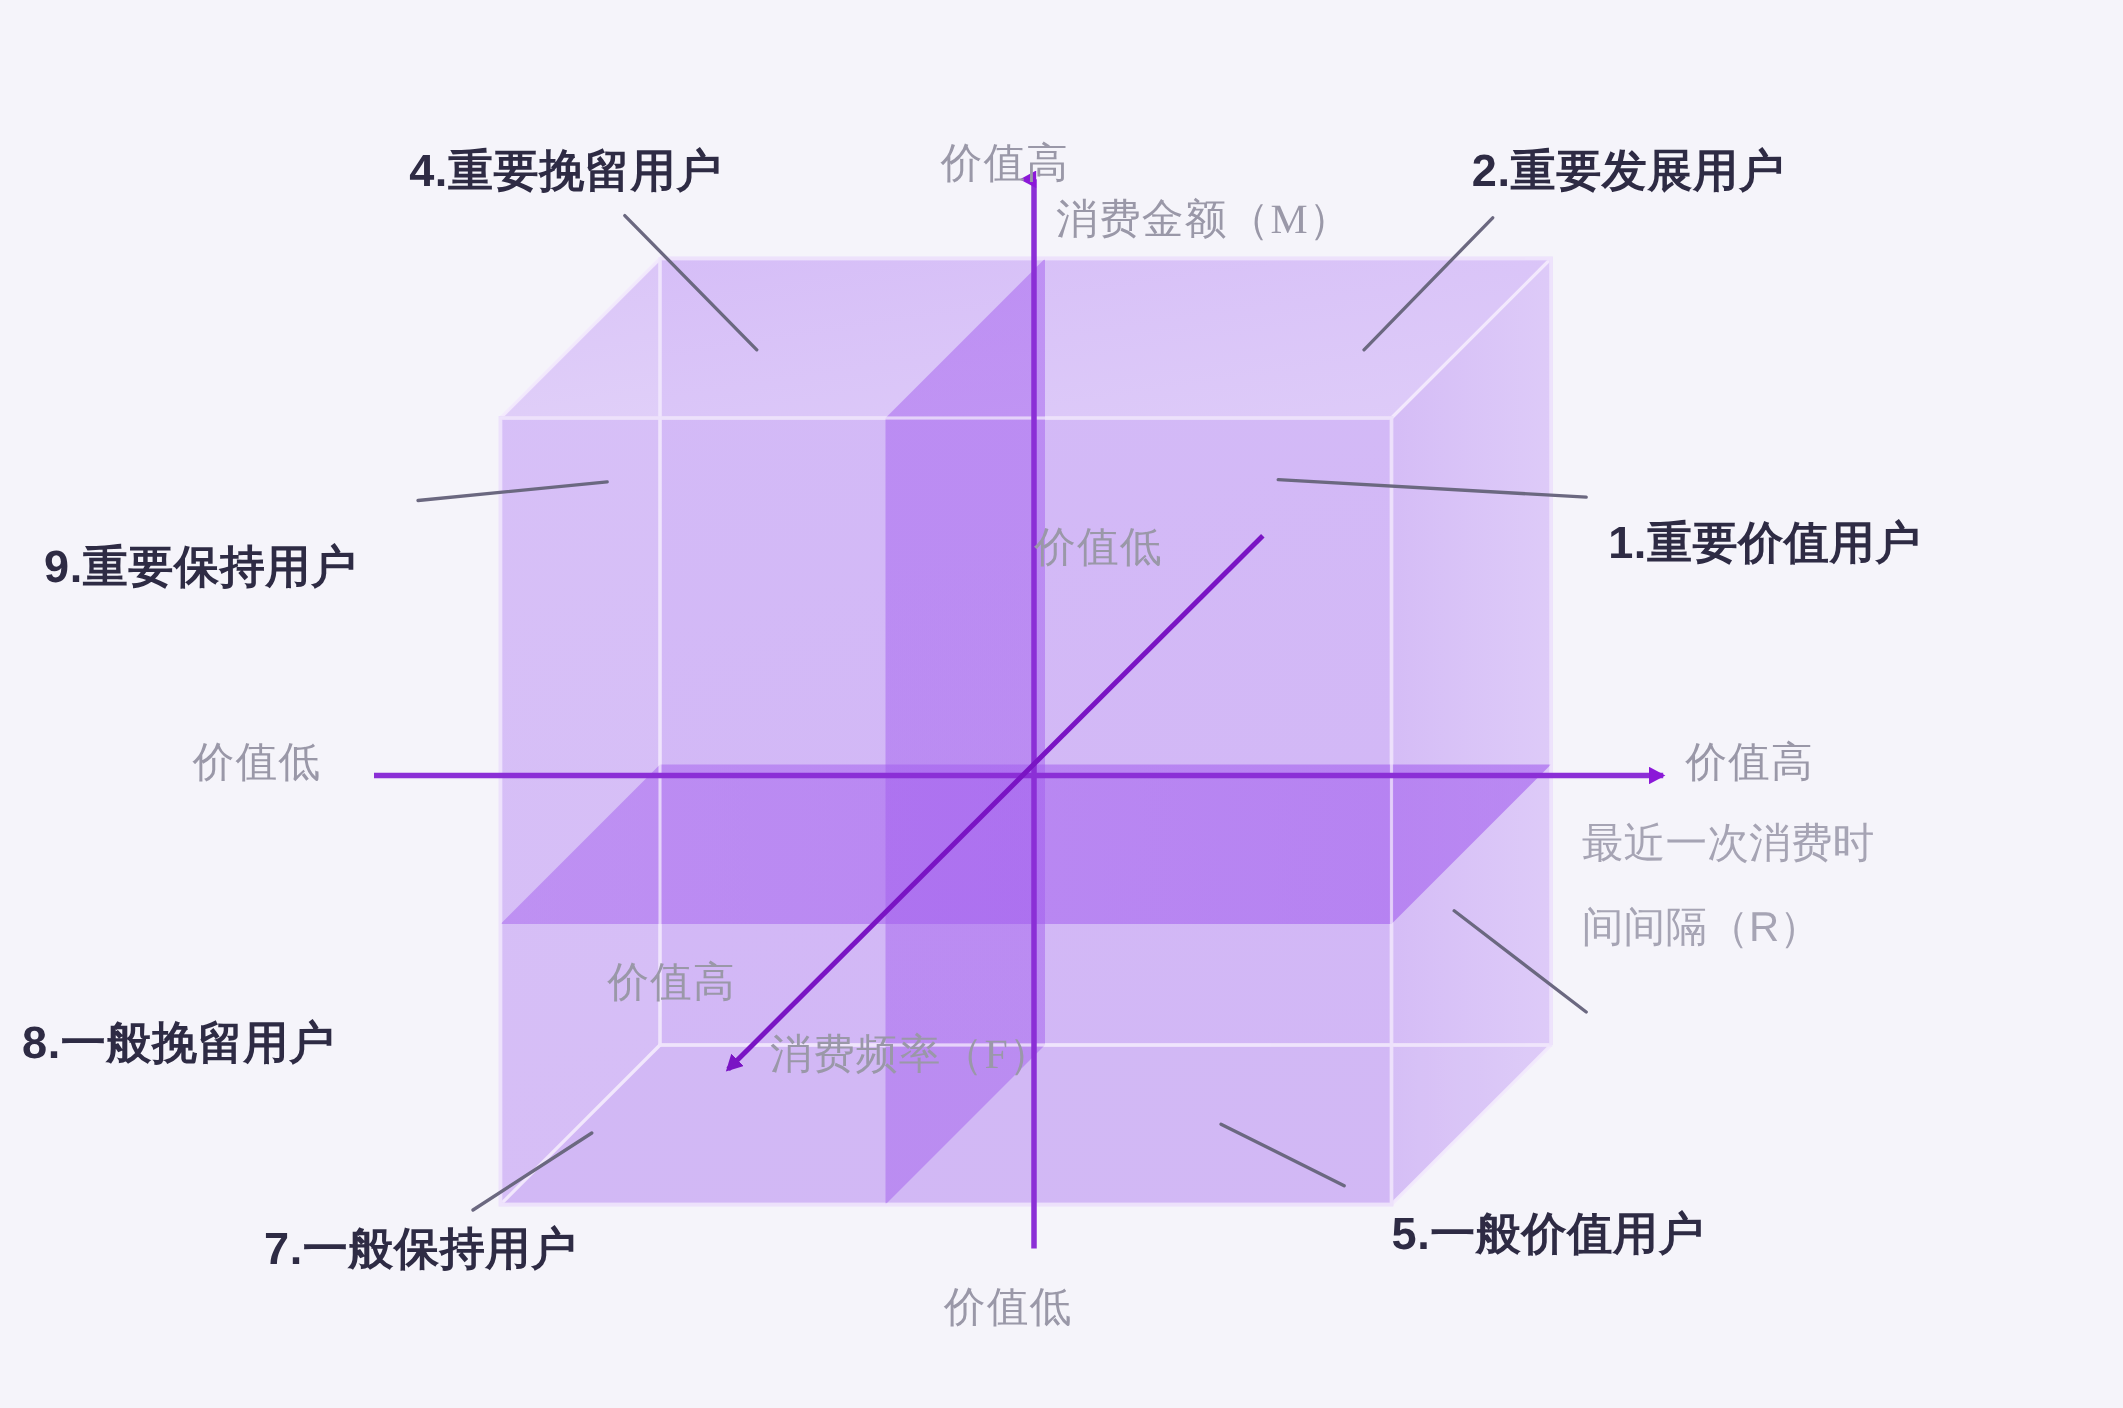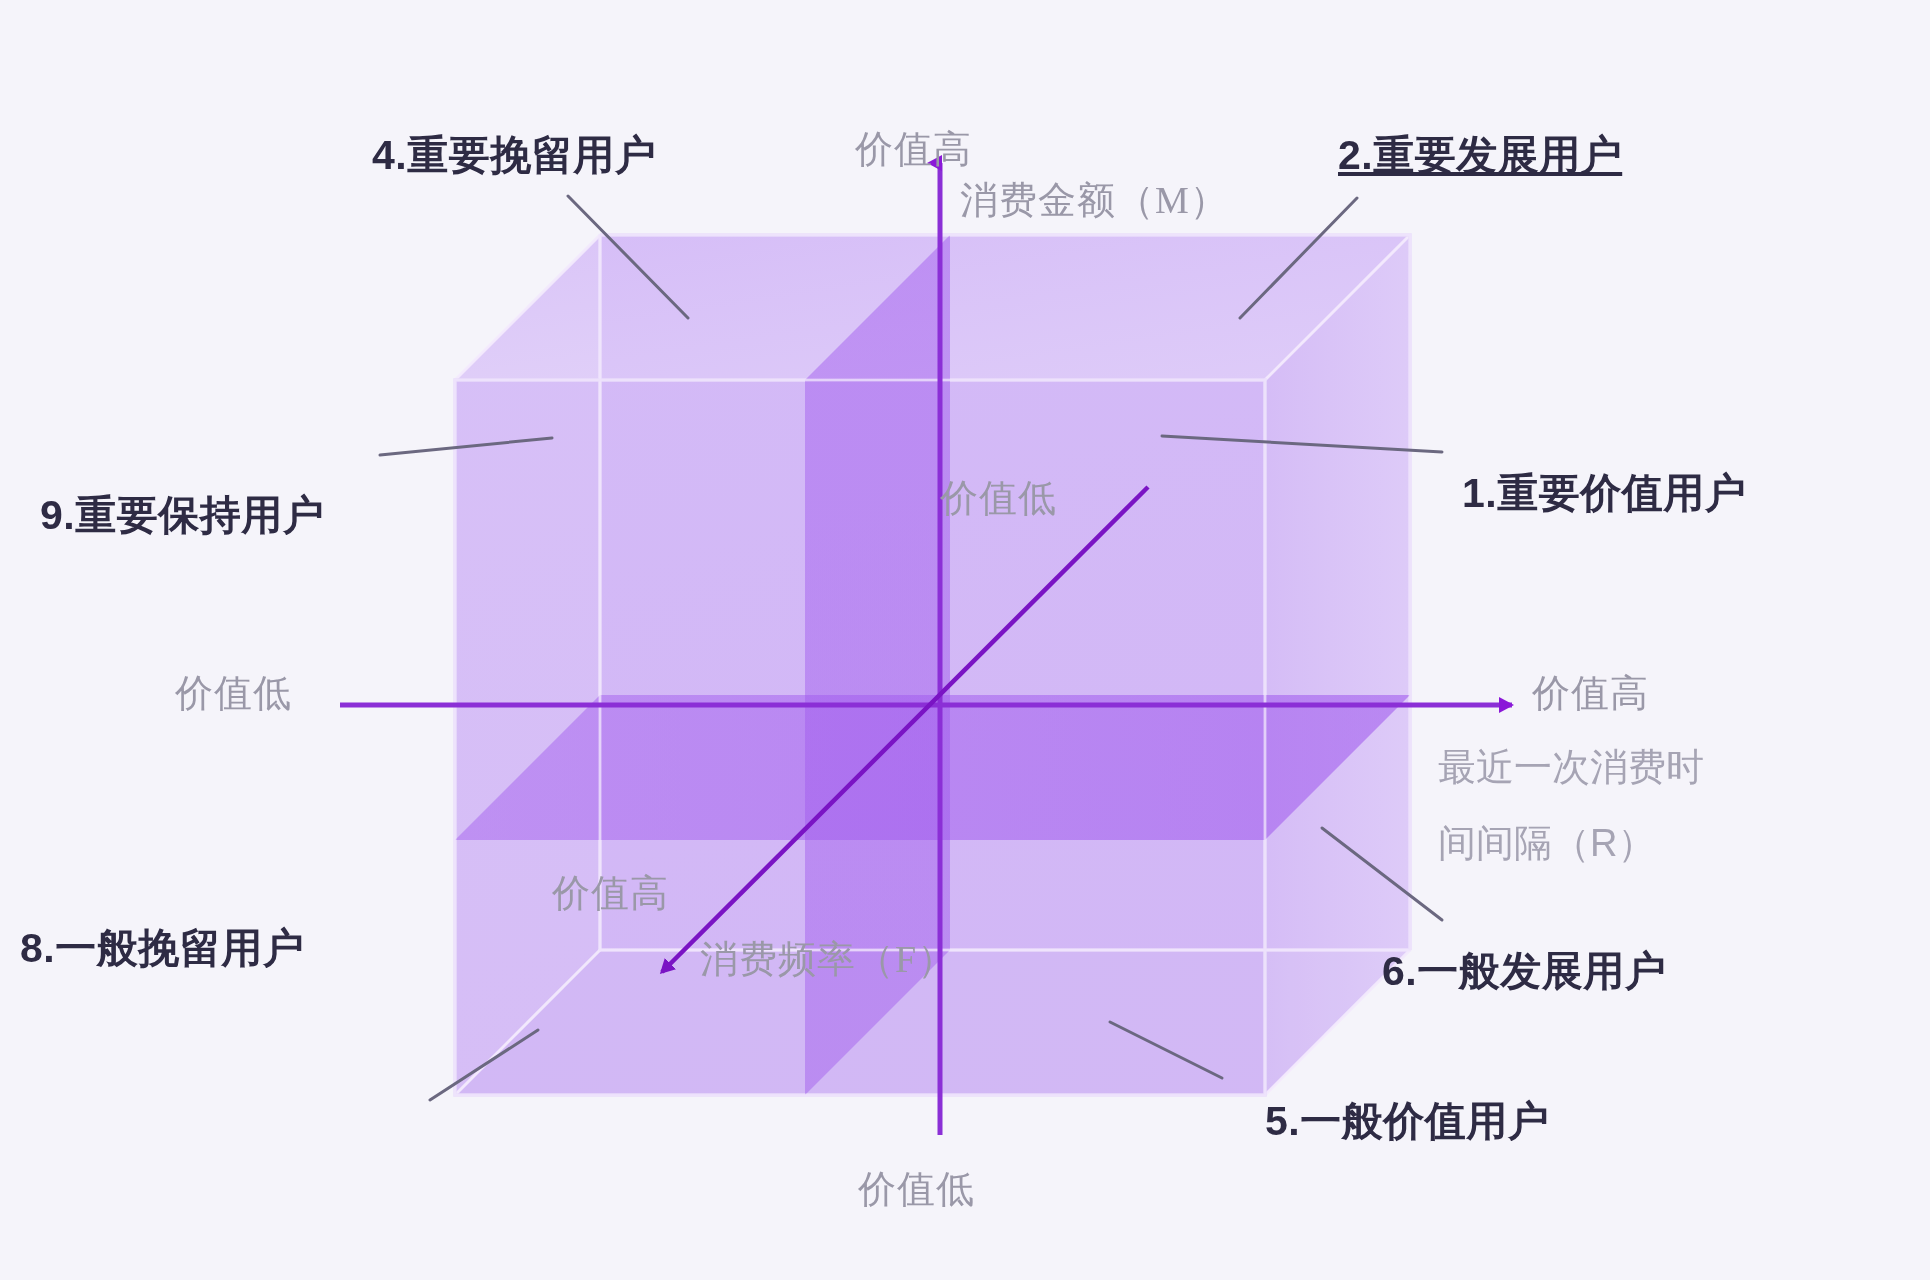--- a/index.html
+++ b/index.html
@@ -123,30 +123,30 @@
 
       <path d="M1222,1078 L1110,1022"></path>
 
       <path d="M430,1100 L538,1030"></path>
 
     </g>
   </svg>
 
   <div class="lbl seg" style="left:372px;top:132px;">4.重要挽留用户</div>
 
-  <div class="lbl seg" style="left:1338px;top:132px;text-decoration:underline;">2.重要发展用户</div>
+  <div class="lbl seg" style="left:1338px;top:132px;">2.重要发展用户</div>
 
   <div class="lbl seg" style="left:40px;top:492px;">9.重要保持用户</div>
 
   <div class="lbl seg" style="left:1462px;top:470px;">1.重要价值用户</div>
 
   <div class="lbl seg" style="left:20px;top:925px;">8.一般挽留用户</div>
 
-  <div class="lbl seg" style="left:1382px;top:948px;">6.一般发展用户</div>
 
+  <div class="lbl seg" style="left:240px;top:1112px;">7.一般保持用户</div>
 
   <div class="lbl seg" style="left:1232px;top:1098px;margin-left:33px;">5.一般价值用户</div>
 
   <div class="lbl axis-txt" style="left:855px;top:128px;">价值高</div>
   <div class="lbl axis-txt" style="left:960px;top:179px;">消费金额（M）</div>
   <div class="lbl axis-txt" style="left:858px;top:1168px;">价值低</div>
 
   <div class="lbl axis-txt" style="left:175px;top:672px;">价值低</div>
   <div class="lbl axis-txt" style="left:1532px;top:672px;">价值高</div>
   <div class="lbl axis-sub" style="left:1438px;top:818px;">间间隔（R）</div>

